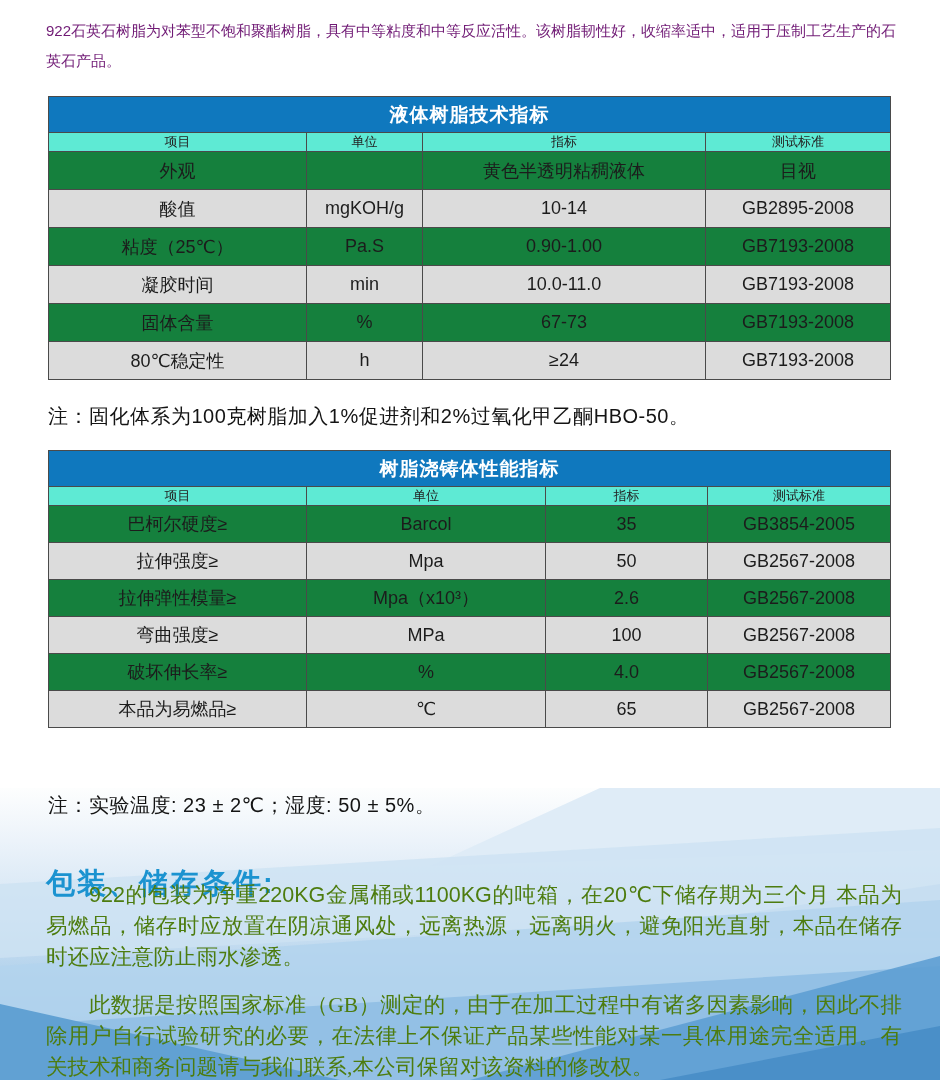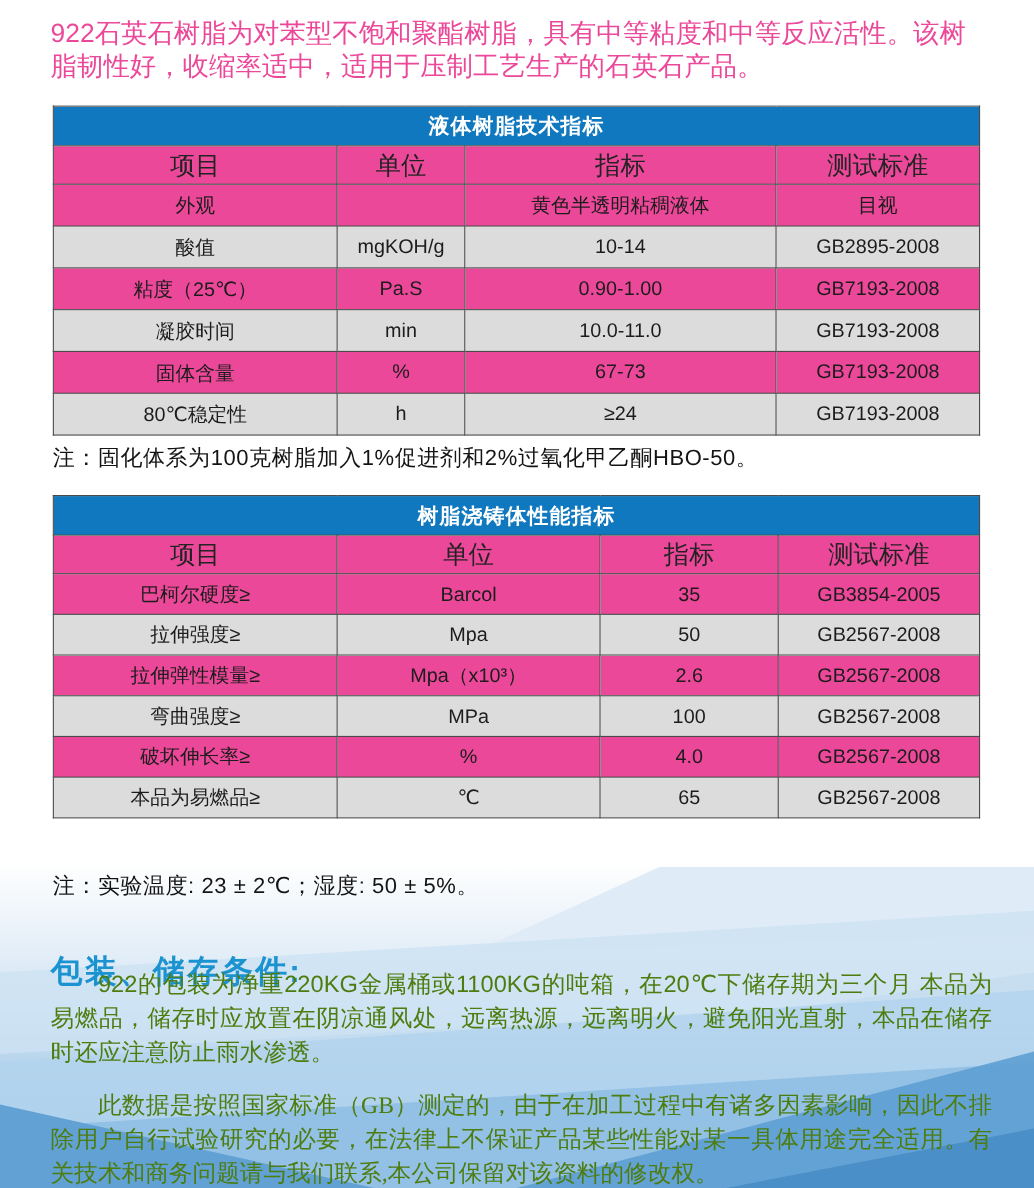--- a/index.html
+++ b/index.html
@@ -21,22 +21,22 @@
     left: 0;
     top: 788px;
     width: 940px;
     height: 292px;
     z-index: 0;
   }
   .layer { position: absolute; z-index: 1; }
 
   .intro {
     top: 16px; left: 46px; width: 856px;
-    font-size: 24px; line-height: 30px;
-    color: #ec4899;
+    font-size: 15px; line-height: 30px;
+    color: #701a75;
   }
 
   .spec-table {
     border-collapse: collapse;
     width: 842px;
     table-layout: fixed;
     padding-left: 24px;
   }
   .spec-table td, .spec-table th {
     border: 1px solid #4a4a4a;
@@ -49,26 +49,26 @@
   }
   .spec-table .tbl-title {
     background: #0f78be;
     color: #ffffff;
     font-size: 19px;
     font-weight: bold;
     height: 36px;
     letter-spacing: 1px;
   }
   .spec-table thead th {
-    background: #ec4899;
-    height: 35px;
-    font-size: 23px;
+    background: #5eead4;
+    height: 19px;
+    font-size: 13px;
     color: #232323;
   }
-  .spec-table tbody td { height: 38px; background: #ec4899; }
+  .spec-table tbody td { height: 38px; background: #15803d; }
   .t2 tbody td { height: 37px; }
   .spec-table tbody tr:nth-child(even) td { background: #dcdcdc; }
 
   .tbl-note {
     font-size: 20px;
     color: #141414;
     letter-spacing: 0.5px;
   }
 
   .section-heading {

